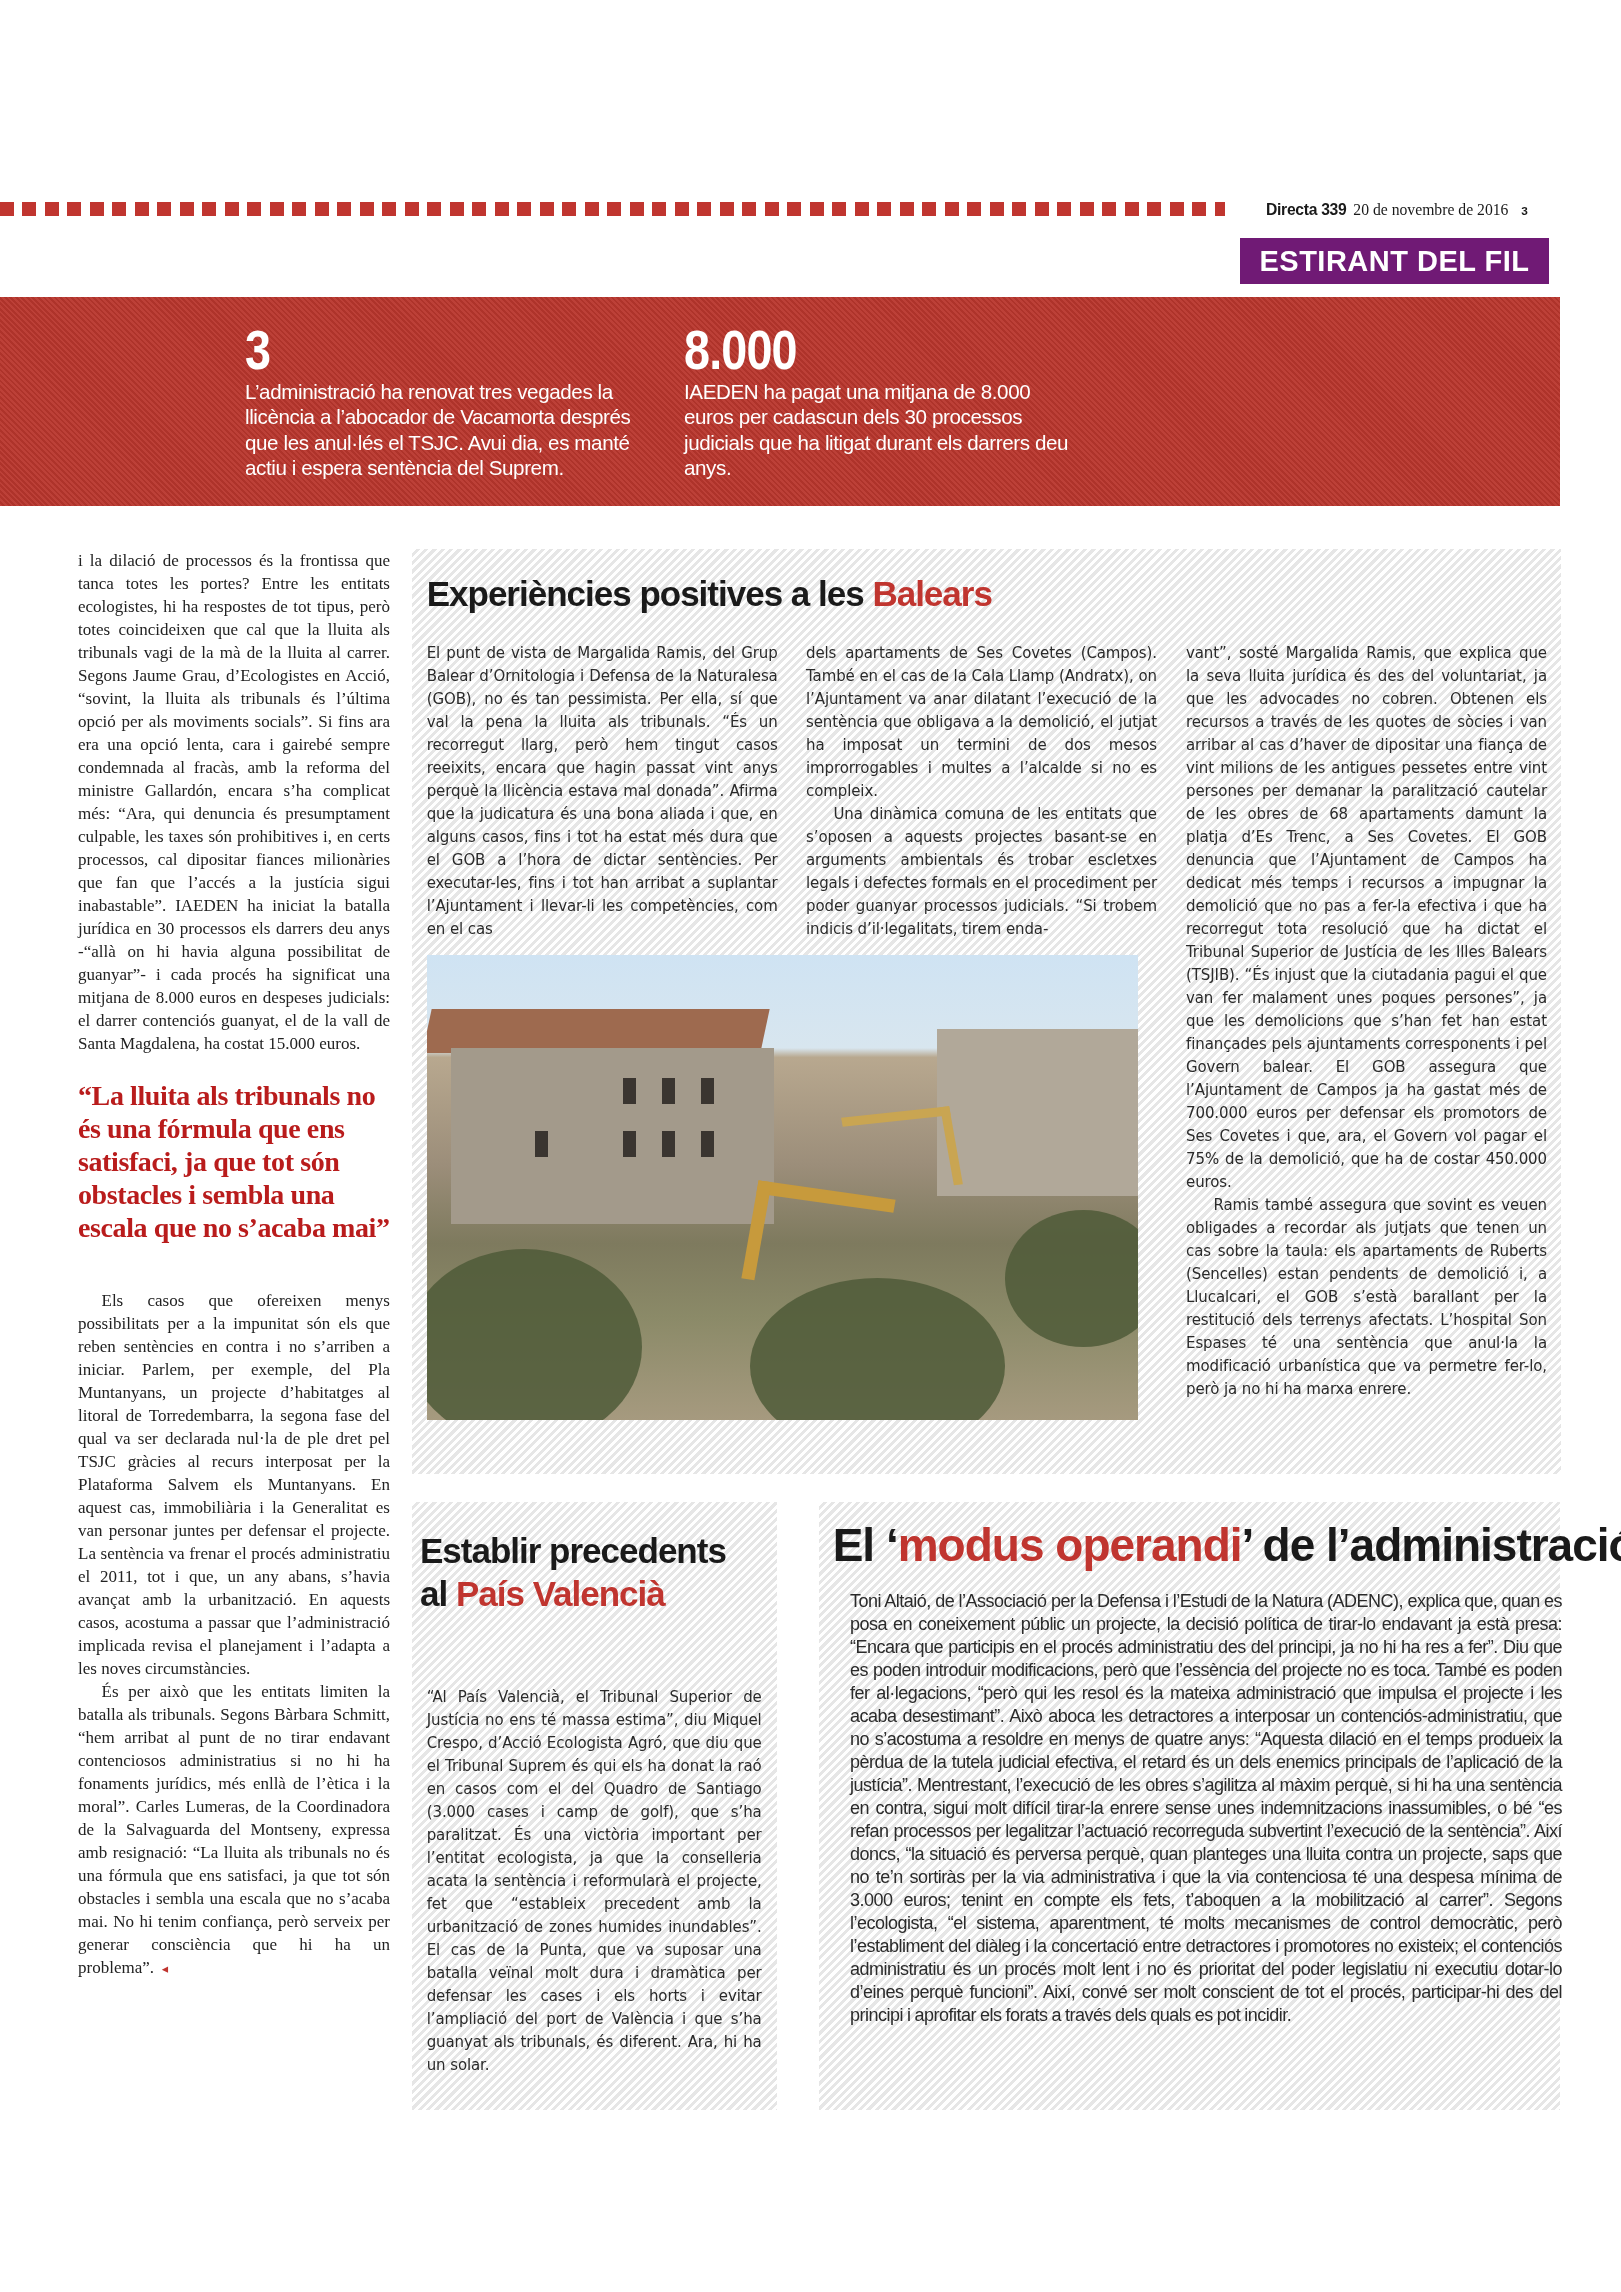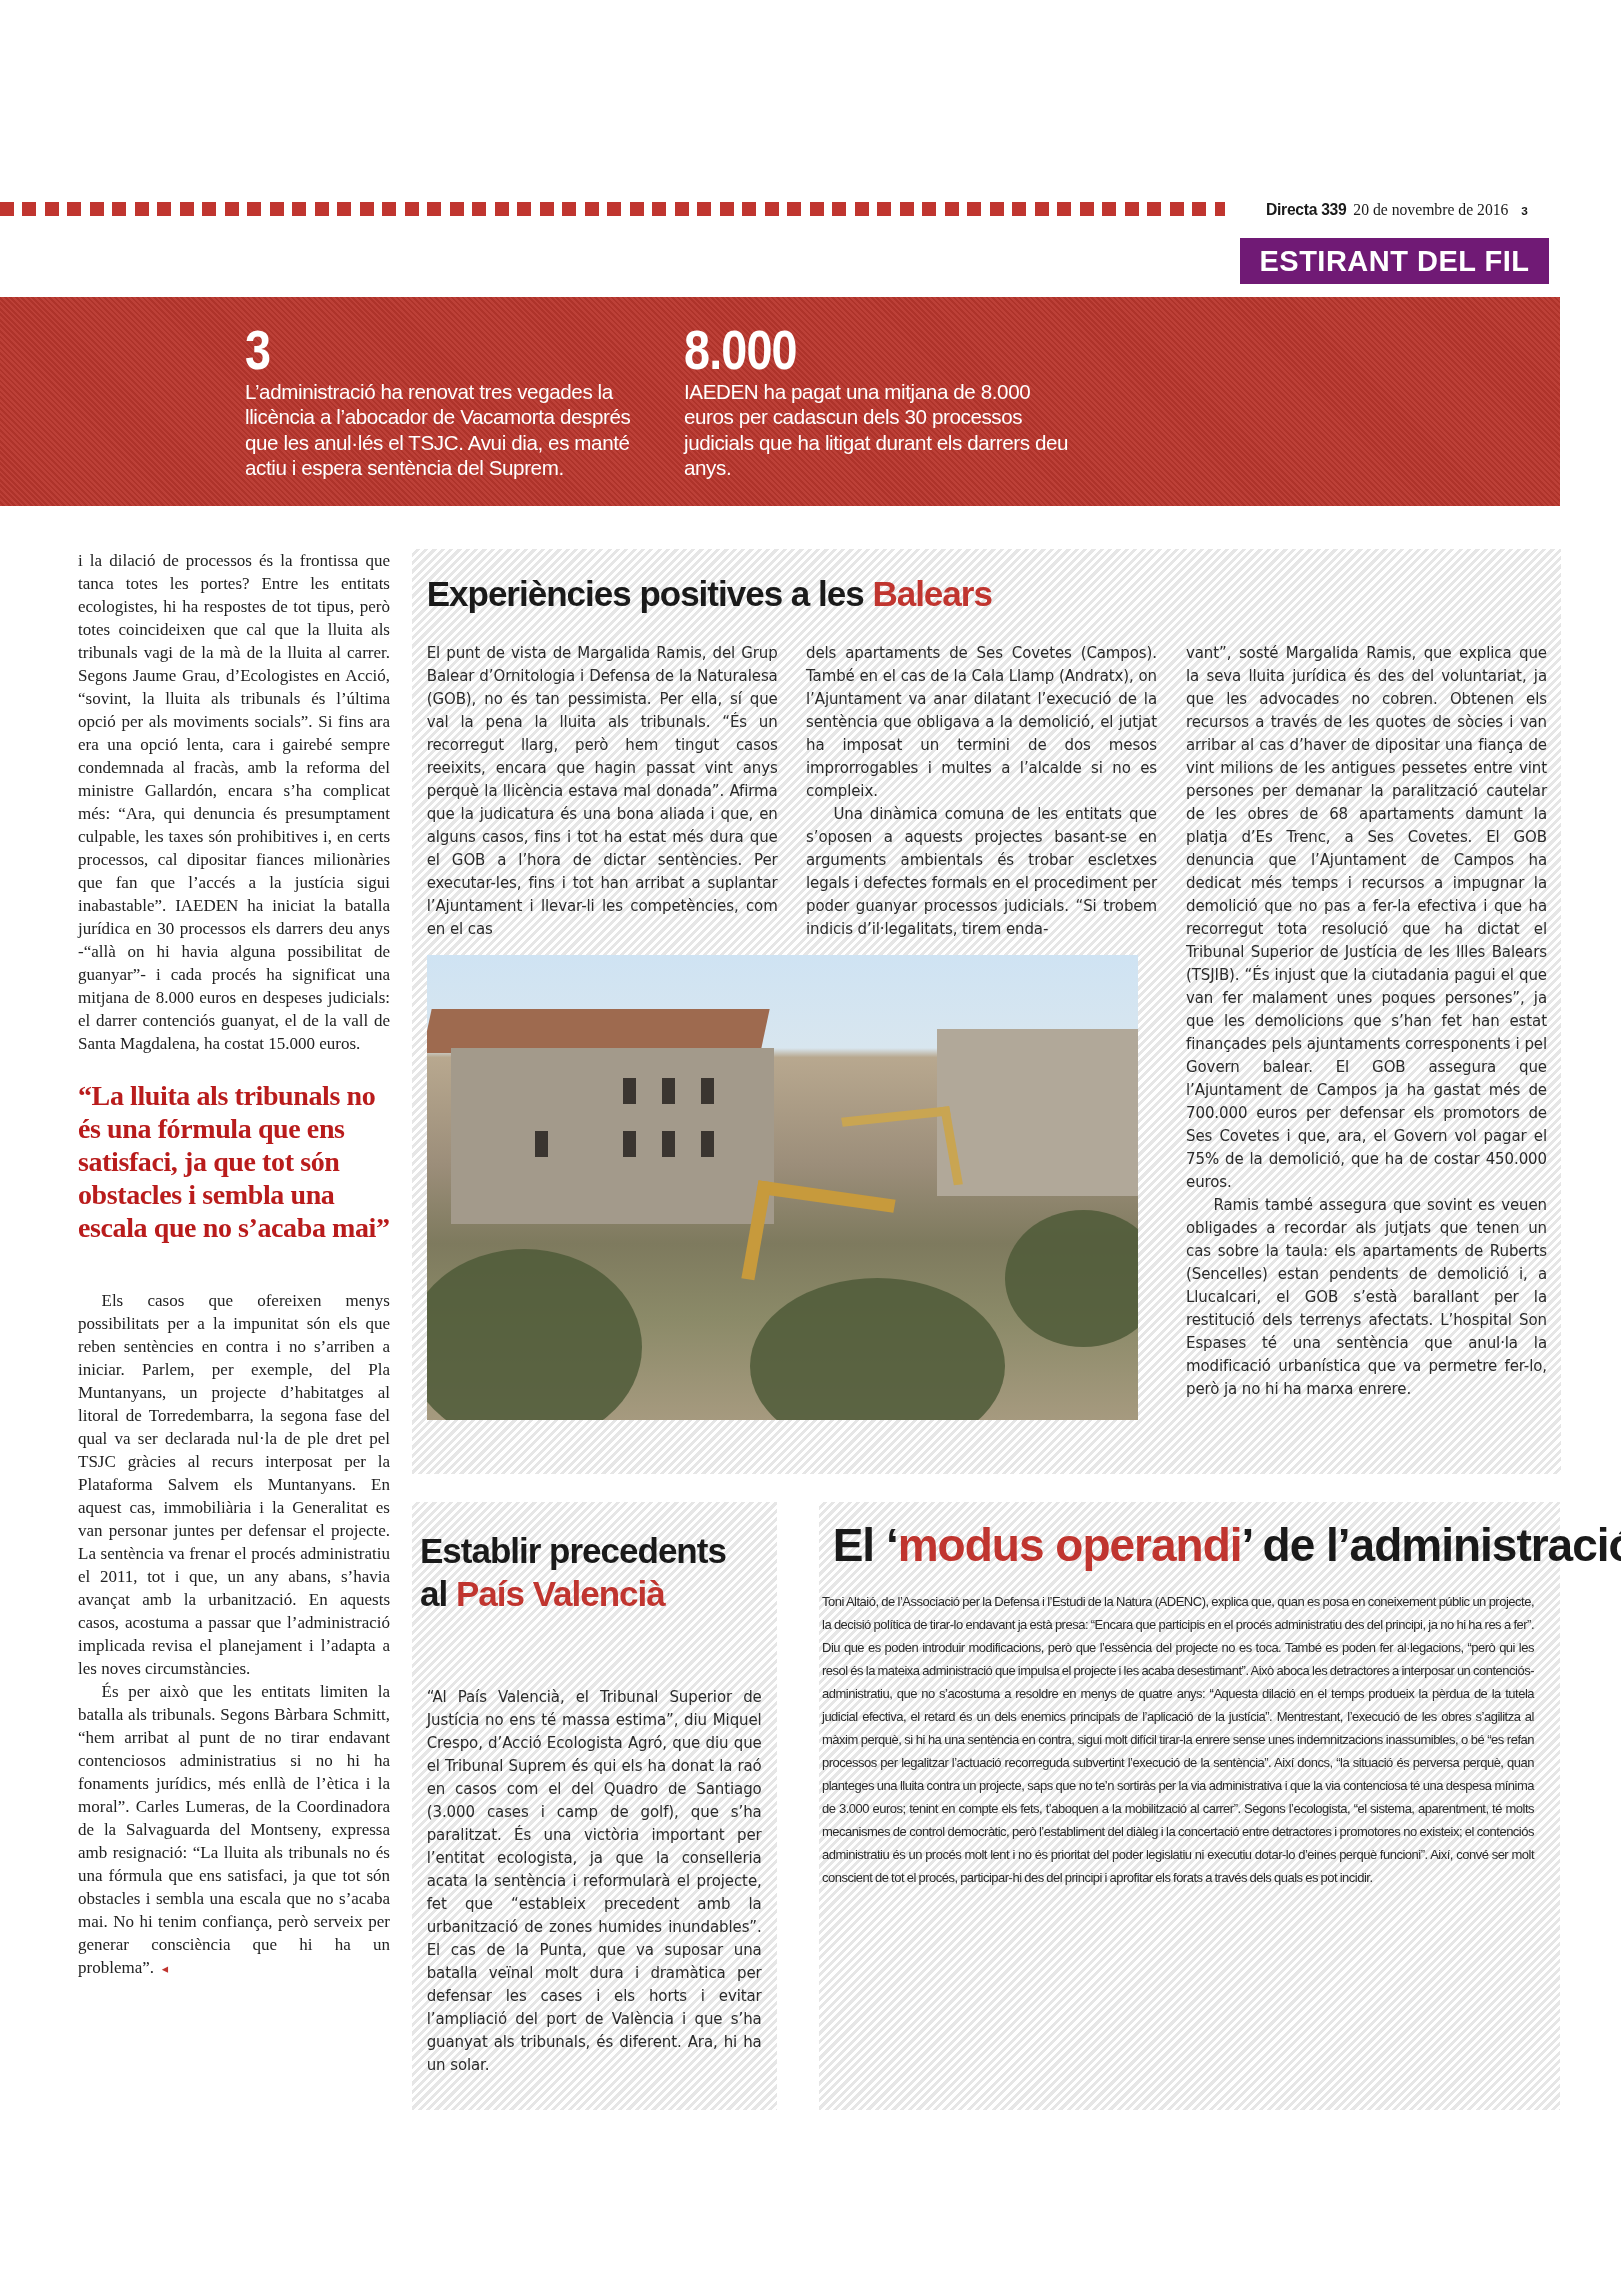--- a/index.html
+++ b/index.html
@@ -85,21 +85,21 @@
   }
   .photo .bldg-a { position: absolute; left: 24.5px; top: 93px; width: 323px; height: 176px; background: #a39a8b; }
   .photo .roof-a { position: absolute; left: 0; top: 54px; width: 338px; height: 44px; background: #9e6a4f; transform: skewX(-12deg); }
   .photo .bldg-b { position: absolute; left: 510px; top: 74px; width: 201px; height: 167px; background: #b1a899; }
   .photo .win { position: absolute; width: 13.7px; height: 25.5px; background: #3a3530; }
   .photo .digger { position: absolute; left: 323px; top: 235px; width: 137px; height: 98px; border-top: 13.7px solid #c79a3c; border-left: 13.7px solid #c79a3c; transform: skew(-10deg, 8deg); }
   .photo .digger2 { position: absolute; left: 421px; top: 157px; width: 108px; height: 78px; border-top: 9.8px solid #c9a552; border-right: 9.8px solid #c9a552; transform: skew(10deg,-6deg); }
   .photo .bush { position: absolute; border-radius: 50%; background: #4f5a38; opacity: 0.85; }
 
   .col-pv { left: 14.7px; top: 184px; width: 335px; }
-  .col-modus { left: 3px; top: 88px; width: 712px; font-size: 13px; line-height: 23px; letter-spacing: -0.5px; font-family: "Liberation Sans", sans-serif; word-spacing: -0.5px; }
+  .col-modus { left: 31px; top: 88px; width: 712px; font-size: 18px; line-height: 23px; letter-spacing: -0.5px; font-family: "Liberation Sans", sans-serif; word-spacing: -0.5px; }
 </style>
 </head>
 <body>
 
 <div class="dash-rule"></div>
 <div class="folio">
   <span class="pub">Directa 339</span>
   <span class="date">20 de novembre de 2016</span>
   <span class="pg">3</span>
 </div>

